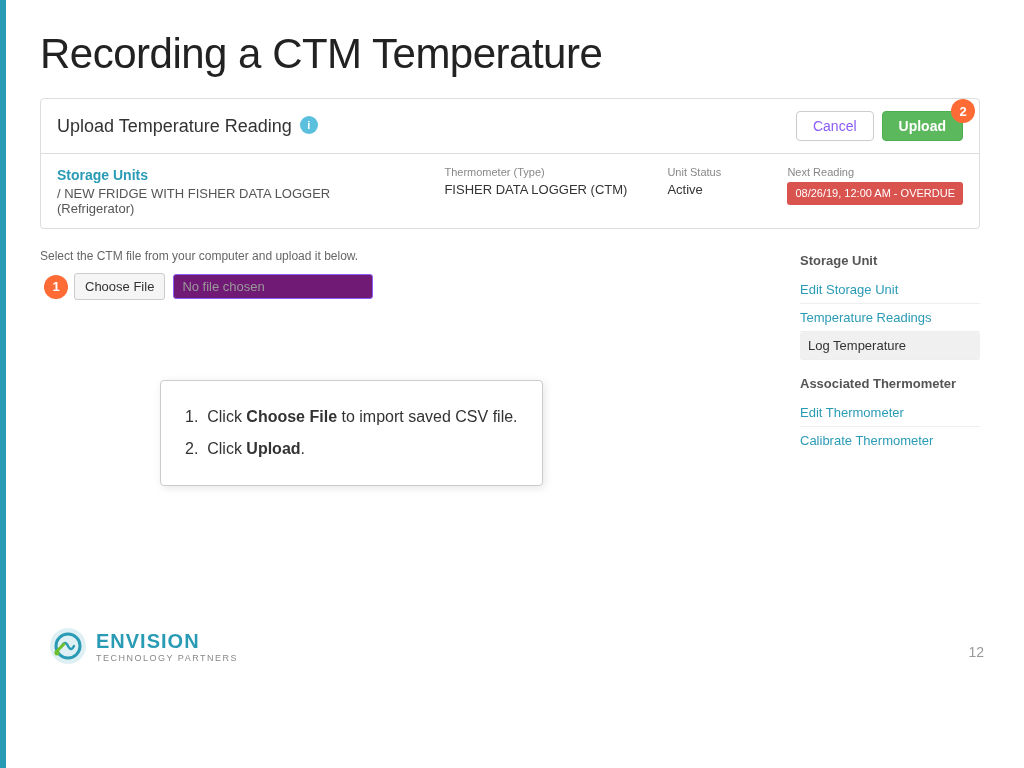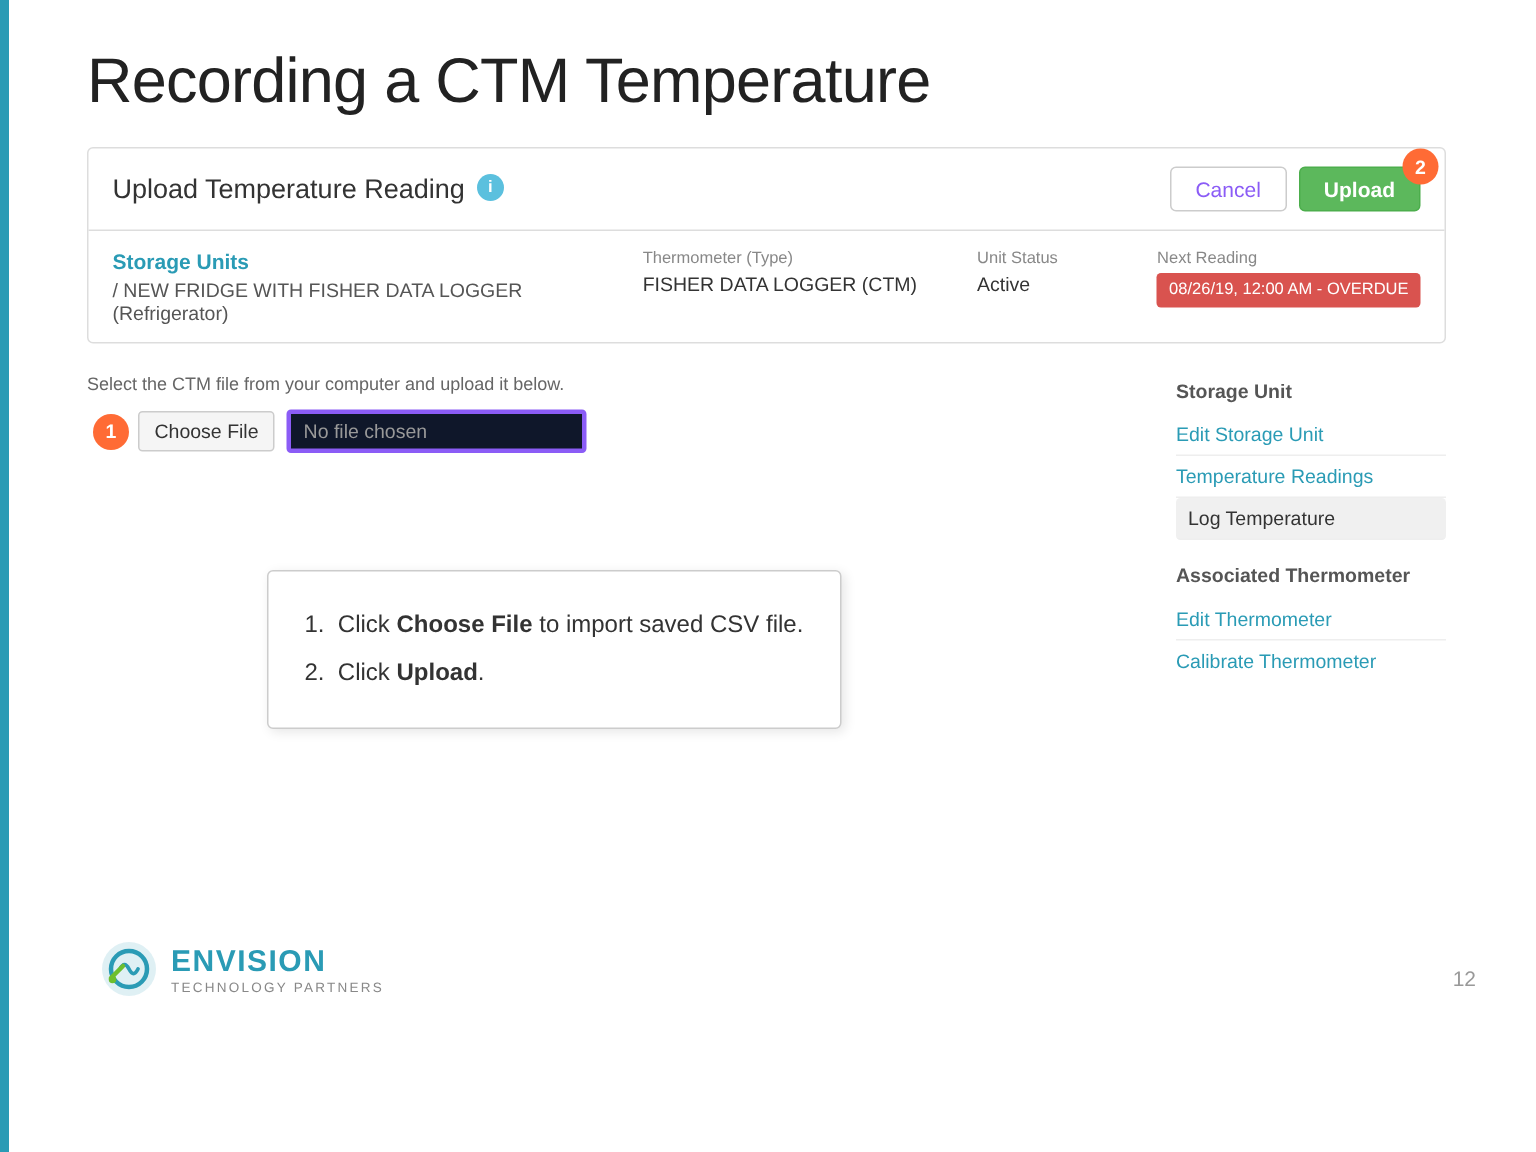--- a/index.html
+++ b/index.html
@@ -16,22 +16,22 @@
     .left-bar {
       position: absolute;
       left: 0;
       top: 0;
       width: 6px;
       height: 768px;
       background: #2a9bb5;
     }
 
     .page-container {
-      margin-left: 18px;
-      padding: 30px 60px 20px 40px;
+      margin-left: 0;
+      padding: 30px 44px 20px 40px;
       height: 690px;
       position: relative;
     }
 
     
     .page-title {
       font-size: 42px;
       font-weight: 300;
       color: #222;
       margin-bottom: 20px;
@@ -229,24 +229,24 @@
       border: 1px solid #ccc;
       border-radius: 3px;
       font-size: 13px;
       cursor: pointer;
       color: #333;
     }
 
     .file-chosen-text {
       font-size: 13px;
       color: #999;
-      border: 3px solid #8b5cf6;
+      border: 1px solid #8b5cf6;
       padding: 4px 8px;
       border-radius: 3px;
-      background: #0f172a;
+      background: #701a75;
       min-width: 200px;
     }
 
     
     .right-sidebar {
       width: 180px;
       flex-shrink: 0;
     }
 
     .sidebar-section-title {

